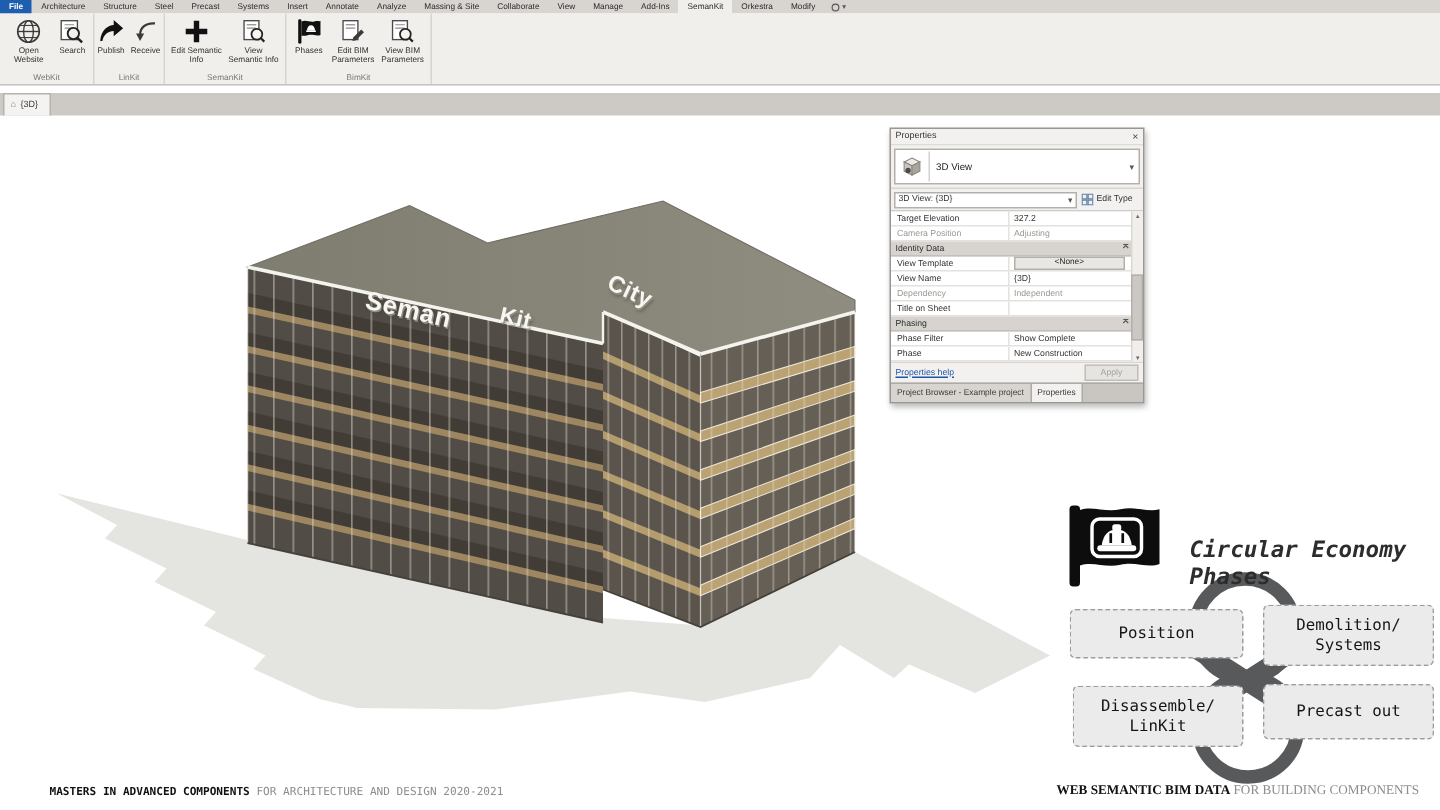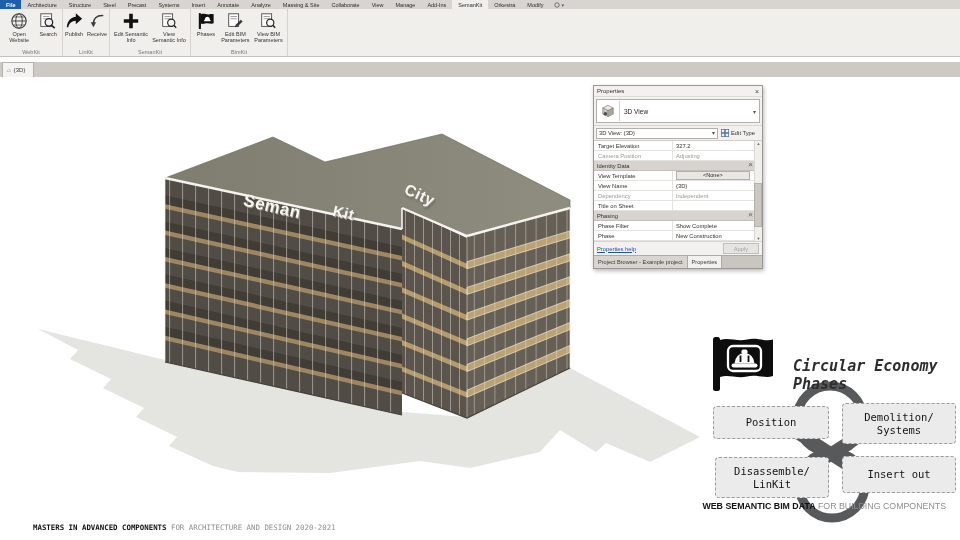--- a/index.html
+++ b/index.html
@@ -91,21 +91,21 @@
              display:flex;flex-direction:column;align-items:center;justify-content:center;
              font-size:10.5px;line-height:1.15;color:#141414;text-align:center;}
   .pb-repurpose{left:13px;top:76px;width:114px;height:31px;}
   .pb-demolition{left:142px;top:73px;width:112px;height:39px;}
   .pb-disassemble{left:15px;top:127px;width:112px;height:39px;}
   .pb-rented{left:142px;top:126px;width:112px;height:35px;}
 
   
   .footer-left{position:absolute;left:33px;top:523px;font-family:"DejaVu Sans Mono",monospace;
                font-size:7.4px;color:#111;white-space:nowrap;z-index:20;}
-  .footer-right{position:absolute;right:14px;top:501px;font-family:Liberation Sans, sans-serif;
+  .footer-right{position:absolute;right:14px;top:521px;font-family:Liberation Serif, serif;
                 font-size:8.8px;color:#111;white-space:nowrap;z-index:20;text-align:right;}
   .f-dim{color:#8d8d8d;font-weight:normal;}
   .f-bold{font-weight:bold;}
 </style>
 </head>
 <body>
 
 <div class="menubar">
   <span class="menutab file">File</span>
   <span class="menutab">Architecture</span>
@@ -453,18 +453,18 @@
   </div>
   <div class="phase-box pb-demolition">
     <span>Demolition/</span>
     <span>Systems</span>
   </div>
   <div class="phase-box pb-disassemble">
     <span>Disassemble/</span>
     <span>LinKit</span>
   </div>
   <div class="phase-box pb-rented">
-    <span>Insert out</span>
+    <span>Precast out</span>
   </div>
 </div>
 
 <div class="footer-left"><span class="f-bold">MASTERS IN ADVANCED COMPONENTS</span><span class="f-dim"> FOR ARCHITECTURE AND DESIGN 2020-2021</span></div>
 <div class="footer-right"><span class="f-bold">WEB SEMANTIC BIM DATA</span><span class="f-dim"> FOR BUILDING COMPONENTS</span></div>
 
 </body></html>

